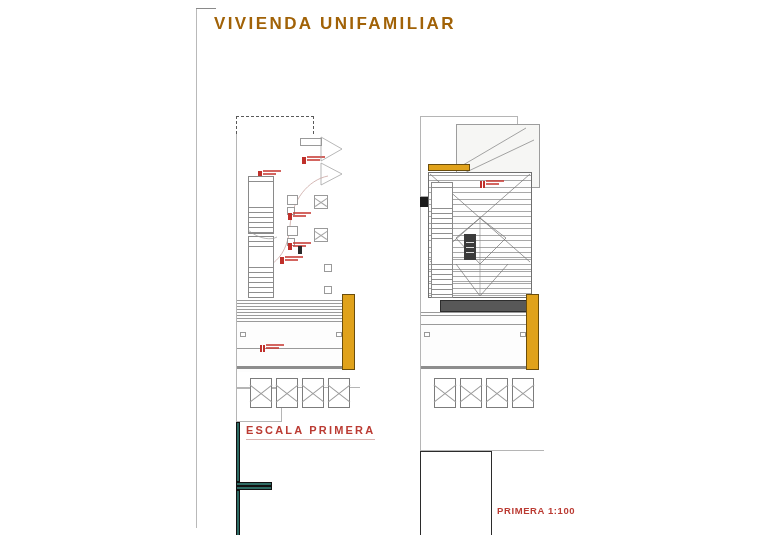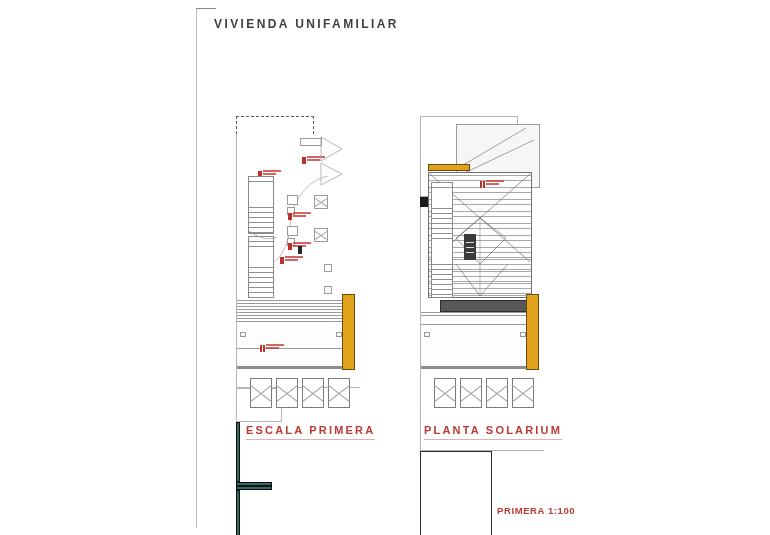--- a/index.html
+++ b/index.html
@@ -8,22 +8,22 @@
     font-family:"Liberation Sans",sans-serif;
     overflow:hidden;position:relative;
   }
   .sheet{position:absolute;inset:0;background:#fff;}
 
   
   .frame-v{position:absolute;left:196px;top:8px;width:1px;height:520px;background:#b9b9b9;}
   .frame-top{position:absolute;left:196px;top:8px;width:20px;height:1px;background:#8a8a8a;}
 
   
-  .title{position:absolute;left:214px;top:14px;color:#404040;
-    font-size:12px;font-weight:700;letter-spacing:2.4px;line-height:20px;white-space:nowrap;}
+  .title{position:absolute;left:214px;top:14px;color:#a16207;
+    font-size:17px;font-weight:700;letter-spacing:2.4px;line-height:20px;white-space:nowrap;}
   .title div{margin:0;}
 
   
   .caption{position:absolute;color:#bb3b33;font-size:11px;font-weight:700;
     letter-spacing:2.2px;white-space:nowrap;}
   .caption .rule{position:absolute;left:0;right:0;bottom:-4px;height:1px;background:#d9b3b0;}
   .scale{position:absolute;left:497px;top:505px;color:#bb3b33;font-size:9.5px;
     font-weight:700;letter-spacing:.6px;white-space:nowrap;}
 
   
@@ -268,20 +268,16 @@
     <div class="greyband-l" style="position:absolute;left:1px;top:250px;width:110px;height:3px;"></div>
 
     <div class="amber" style="position:absolute;left:106px;top:178px;width:13px;height:76px;"></div>
 
     <div class="bay" style="left:14px;top:262px;width:22px;height:30px;"></div>
     <div class="bay" style="left:40px;top:262px;width:22px;height:30px;"></div>
     <div class="bay" style="left:66px;top:262px;width:22px;height:30px;"></div>
     <div class="bay" style="left:92px;top:262px;width:22px;height:30px;"></div>
   </div>
 
-  <div class="caption" style="left:424px;top:424px;">
-    <span>PLANTA SOLARIUM</span>
-    <span class="rule"></span>
-  </div>
 
   <div class="scale">PRIMERA 1:100</div>
 
 </div>
 
 </body></html>

